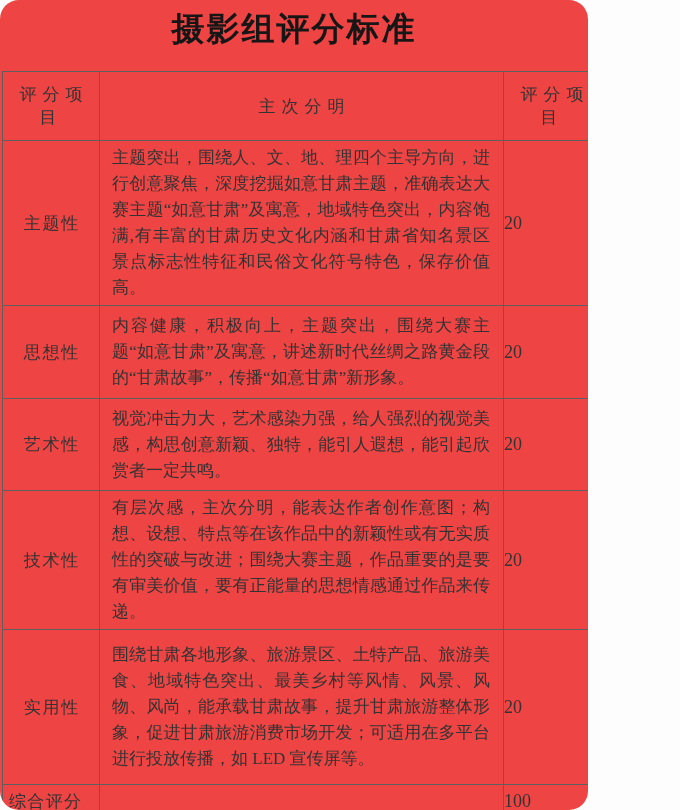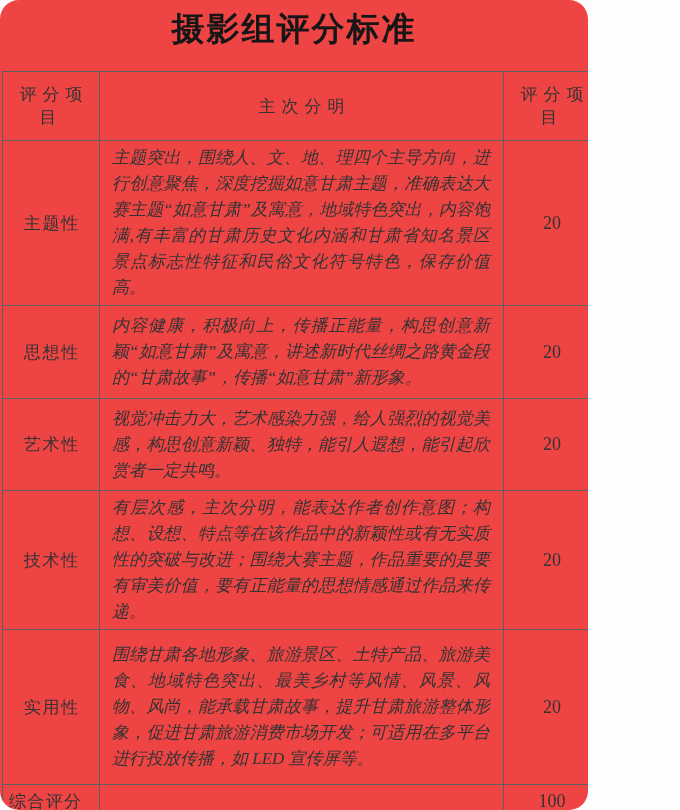--- a/index.html
+++ b/index.html
@@ -65,24 +65,22 @@
     text-indent: 0.1em;
     margin-left: 31px;
   }
   td.crit {
     vertical-align: middle;
     font-size: 17px;
     line-height: 26px;
     text-align: justify;
     text-justify: inter-ideograph;
     padding: 4px 13px 4px 12px;
-    font-style: italic;
   }
   td.ref {
-    text-align: center;
     vertical-align: middle;
     font-size: 18px;
   }
   td.score { vertical-align: middle; }
   td.footer-item {
     text-align: left;
     padding-left: 6px;
     letter-spacing: 0.08em;
     font-size: 17px;
     vertical-align: middle;
@@ -112,21 +110,21 @@
     </thead>
     <tbody>
       <tr class="h-r0">
         <td class="item">主题性</td>
         <td class="crit">主题突出，围绕人、文、地、理四个主导方向，进行创意聚焦，深度挖掘如意甘肃主题，准确表达大赛主题“如意甘肃”及寓意，地域特色突出，内容饱满,有丰富的甘肃历史文化内涵和甘肃省知名景区景点标志性特征和民俗文化符号特色，保存价值高。</td>
         <td class="ref">20</td>
         <td class="score"></td>
       </tr>
       <tr class="h-r1">
         <td class="item">思想性</td>
-        <td class="crit">内容健康，积极向上，传播正能量，构思创意新颖“如意甘肃”及寓意，讲述新时代丝绸之路黄金段的“甘肃故事”，传播“如意甘肃”新形象。</td>
+        <td class="crit">内容健康，积极向上，主题突出，围绕大赛主题“如意甘肃”及寓意，讲述新时代丝绸之路黄金段的“甘肃故事”，传播“如意甘肃”新形象。</td>
         <td class="ref">20</td>
         <td class="score"></td>
       </tr>
       <tr class="h-r2">
         <td class="item">艺术性</td>
         <td class="crit">视觉冲击力大，艺术感染力强，给人强烈的视觉美感，构思创意新颖、独特，能引人遐想，能引起欣赏者一定共鸣。</td>
         <td class="ref">20</td>
         <td class="score"></td>
       </tr>
       <tr class="h-r3">

